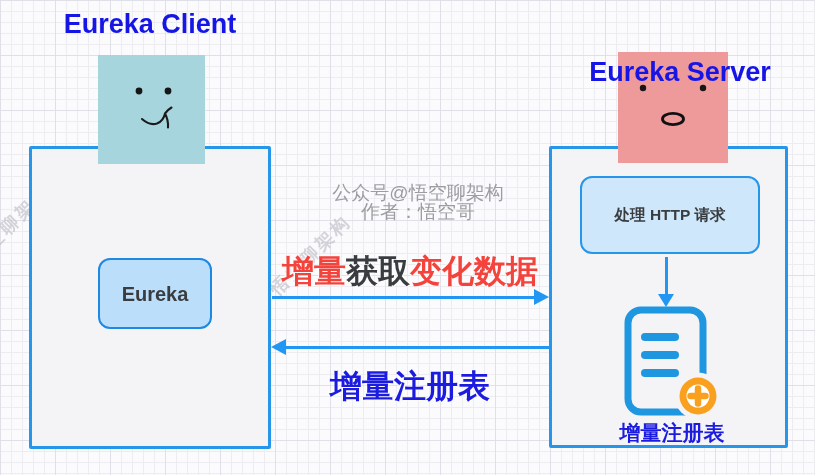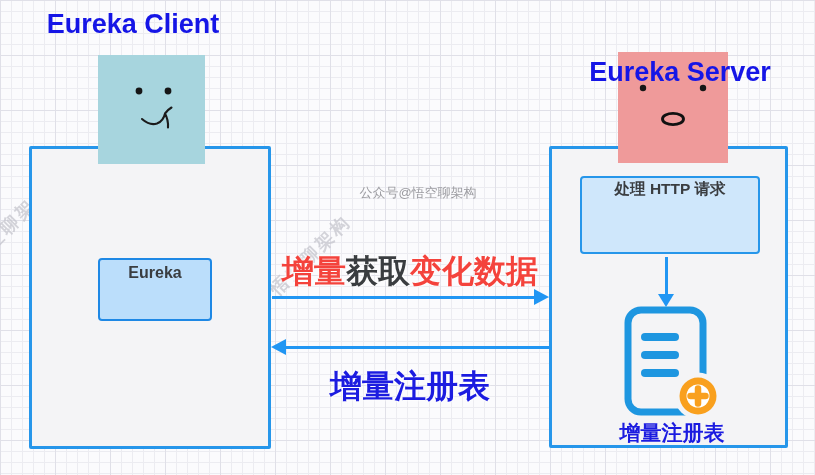--- a/index.html
+++ b/index.html
@@ -17,21 +17,21 @@
   .abs{position:absolute;}
 
   
   .wm-diag{
     color:var(--diag-gray);font-size:18px;font-weight:bold;letter-spacing:3px;
     transform:rotate(-45deg);opacity:.75;white-space:nowrap;z-index:1;
   }
   
   .wm-center{
     left:308px;top:183px;width:220px;text-align:center;z-index:2;
-    color:var(--watermark-gray);font-size:13px;line-height:19px;
+    color:var(--watermark-gray);font-size:19px;line-height:19px;
   }
 
   
   .big-box{
     background:var(--box-fill);border:3px solid var(--box-border-blue);
     border-radius:2px;box-sizing:border-box;z-index:3;
   }
   .box-client{left:29px;top:146px;width:242px;height:303px;}
   .box-server{left:549px;top:146px;width:239px;height:302px;}
 
@@ -39,33 +39,33 @@
   .face{z-index:4;}
   .face svg{display:block;}
   .face-client{left:98px;top:55px;width:107px;height:109px;background:var(--face-teal);}
   .face-server{left:618px;top:52px;width:110px;height:111px;background:var(--face-pink);}
 
   
   .title{
     font-size:27px;font-weight:bold;color:var(--title-blue);
     text-align:center;z-index:5;white-space:nowrap;
   }
-  .title-client{left:12px;top:9px;width:242px;}
+  .title-client{left:29px;top:9px;width:242px;}
   .title-server{left:554px;top:9px;width:252px;margin-top:48px;}
 
   
   .inner-box{
-    box-sizing:border-box;border-radius:4px;z-index:5;text-align:center;
+    box-sizing:border-box;border-radius:12px;z-index:5;text-align:center;
     font-weight:bold;color:var(--label-dark);
-    display:flex;flex-direction:row;justify-content:center;
+    display:flex;flex-direction:column;justify-content:center;
   }
   .inner-client{
-    left:98px;top:258px;width:114px;height:63px;
+    left:98px;top:258px;width:114px;height:71px;
     background:var(--client-inner-fill);border:2.5px solid #1e88e5;
-    font-size:16px;line-height:26px;
+    font-size:20px;line-height:26px;
   }
   .servlet-box{
     left:580px;top:176px;width:180px;height:78px;
     background:var(--servlet-fill);border:2.5px solid var(--box-border-blue);
     font-size:15.5px;line-height:22px;
   }
 
   
   .h-line{height:3px;background:var(--arrow-blue);z-index:6;}
   .v-line{width:3px;background:var(--arrow-blue);z-index:6;}
@@ -92,20 +92,21 @@
   }
 </style>
 </head>
 <body>
 
 <div class="abs wm-diag" style="left:-42px;top:212px;">悟空聊架构</div>
 <div class="abs wm-diag" style="left:258px;top:243px;">悟空聊架构</div>
 
 <div class="abs wm-center">
   <div>公众号@悟空聊架构</div>
+  <div>作者：悟空哥</div>
 </div>
 
 <div class="abs title title-client">Eureka Client</div>
 <div class="abs title title-server">Eureka Server</div>
 
 <div class="abs big-box box-client"></div>
 <div class="abs big-box box-server"></div>
 
 <div class="abs face face-client">
   <svg width="107" height="109" viewBox="0 0 107 109">

